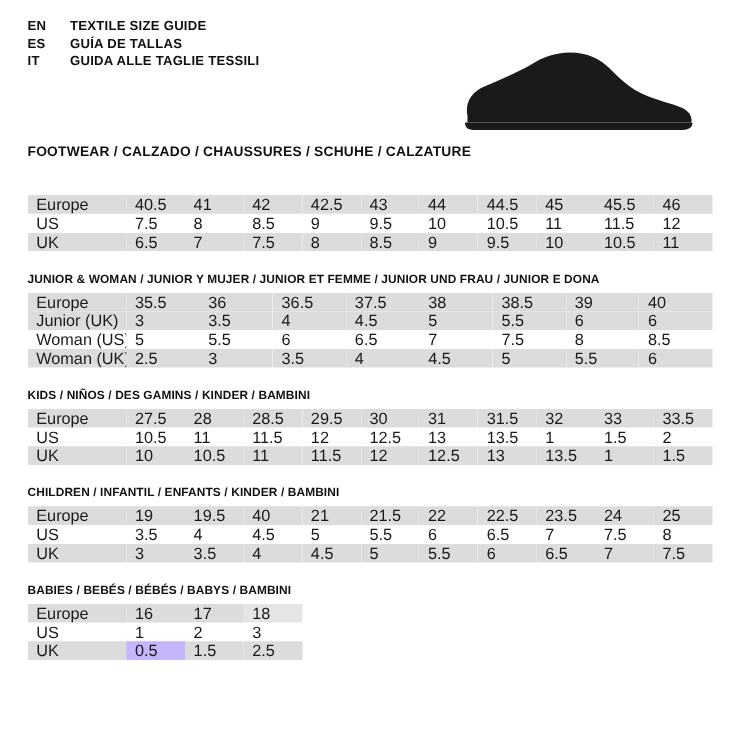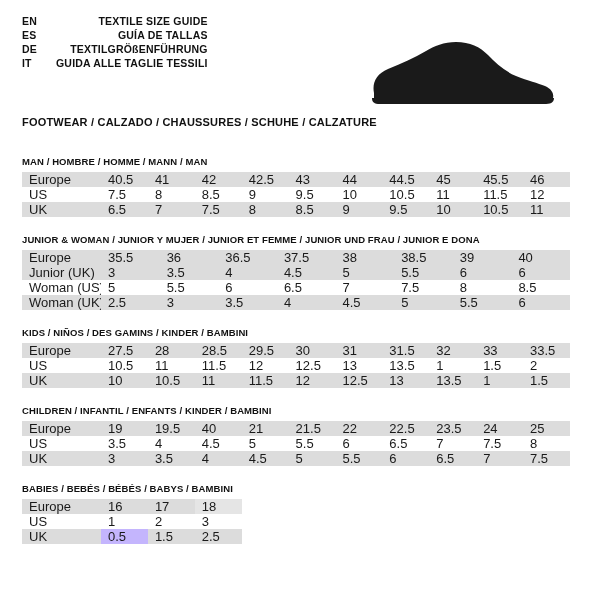--- a/index.html
+++ b/index.html
@@ -36,21 +36,20 @@
     vertical-align: top;
     white-space: nowrap;
     letter-spacing: 0.2px;
   }
   .lang-code {
     width: 34px;
     font-weight: bold;
   }
   .lang-title {
     font-weight: bold;
-    text-align: right;
   }
   .shoe-wrap {
     position: absolute;
     top: 22px;
     right: 10px;
     width: 200px;
     height: 70px;
   }
   .shoe-wrap svg { display: block; }
   .section-head {
@@ -101,42 +100,37 @@
       <tbody>
         <tr>
           <td class="lang-code">EN</td>
           <td class="lang-title">TEXTILE SIZE GUIDE</td>
         </tr>
         <tr>
           <td class="lang-code">ES</td>
           <td class="lang-title">GUÍA DE TALLAS</td>
         </tr>
         <tr>
-          <td class="lang-code">DE</td>
-          <td class="lang-title">TEXTILGRÖßENFÜHRUNG</td>
-        </tr>
-        <tr>
           <td class="lang-code">IT</td>
           <td class="lang-title">GUIDA ALLE TAGLIE TESSILI</td>
         </tr>
       </tbody>
     </table>
 
     <div class="shoe-wrap">
       <svg viewBox="0 0 200 70" width="200" height="70" aria-hidden="true">
         <path fill="#1a1a1a" d="M14 55 C12 45 16 36 28 31 C42 25 54 20 66 13 C74 8 84 4 96 4 C110 4 120 9 128 17 C136 25 144 33 156 38 C168 43 178 45 185 48 C192 51 194 56 193 60 L14 60 Z"></path>
         <path fill="#1a1a1a" d="M12 60 L194 60 C194 65 190 66 184 66 L20 66 C14 66 12 64 12 60 Z"></path>
       </svg>
     </div>
   </div>
 
   <div class="section-head">FOOTWEAR / CALZADO / CHAUSSURES / SCHUHE / CALZATURE</div>
 
   <div class="group first">
-    <div class="group-title">MAN / HOMBRE / HOMME / MANN / MAN</div>
     <table class="sizes">
       <tbody>
         <tr class="shade">
           <td class="lbl">Europe</td>
           <td>40.5</td>
           <td>41</td>
           <td>42</td>
           <td>42.5</td>
           <td>43</td>
           <td>44</td>

